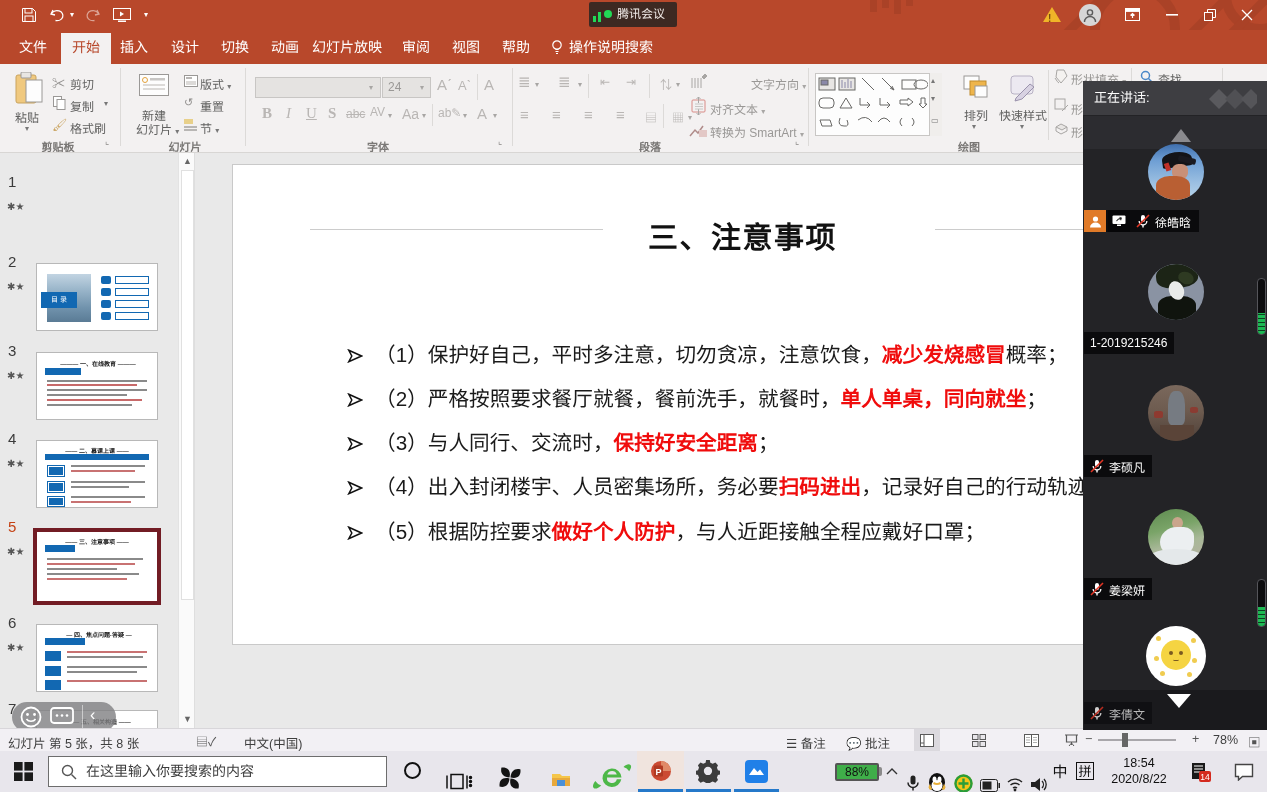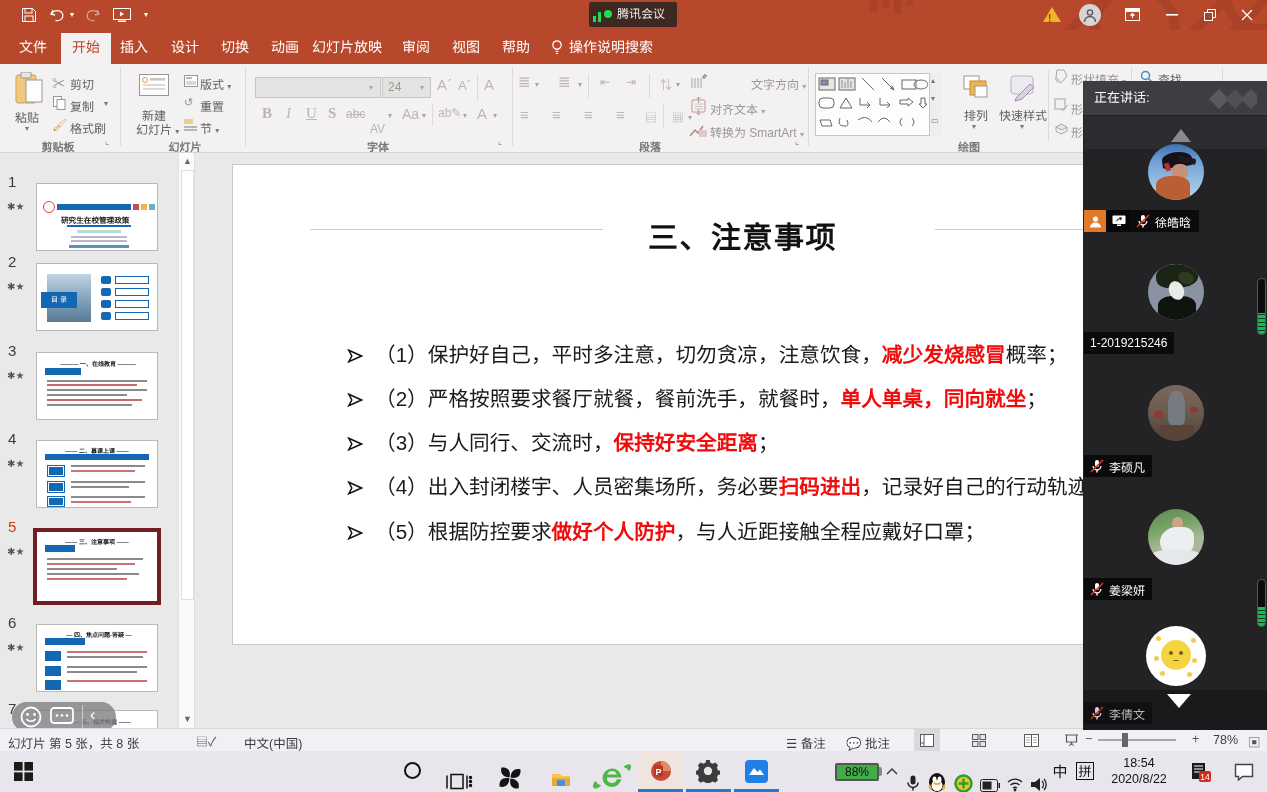--- a/index.html
+++ b/index.html
@@ -208,21 +208,21 @@
   <div class="dd" style="left:420px;top:19px;color:#a8a6a4;">▾</div>
   <div class="ric gray-ic" style="left:437px;top:12px;font-size:15px;">Aˊ</div>
   <div class="ric gray-ic" style="left:458px;top:14px;font-size:13px;">Aˋ</div>
   <div class="gsep" style="left:477px;top:10px;height:26px;"></div>
   <div class="ric gray-ic" style="left:484px;top:12px;font-size:15px;">A</div>
   <div class="ric gray-ic" style="left:262px;top:41px;font-size:15px;font-weight:bold;font-family:'Liberation Serif',serif;">B</div>
   <div class="ric gray-ic" style="left:286px;top:41px;font-size:15px;font-style:italic;font-family:'Liberation Serif',serif;">I</div>
   <div class="ric gray-ic" style="left:306px;top:41px;font-size:15px;text-decoration:underline;font-family:'Liberation Serif',serif;">U</div>
   <div class="ric gray-ic" style="left:328px;top:41px;font-size:15px;font-weight:bold;font-family:'Liberation Serif',serif;">S</div>
   <div class="ric gray-ic" style="left:346px;top:43px;font-size:12px;text-decoration:line-through;">abc</div>
-  <div class="ric gray-ic" style="left:370px;top:41px;font-size:12px;margin-top:17px;">AV<br></div>
+  <div class="ric gray-ic" style="left:370px;top:41px;font-size:12px;">AV<br></div>
   <div class="dd" style="left:388px;top:47px;color:#a8a6a4;">▾</div>
   <div class="ric gray-ic" style="left:402px;top:42px;font-size:14px;">Aa</div>
   <div class="dd" style="left:422px;top:47px;color:#a8a6a4;">▾</div>
   <div class="gsep" style="left:432px;top:40px;height:22px;"></div>
   <div class="ric gray-ic" style="left:438px;top:42px;font-size:12px;">ab✎</div>
   <div class="dd" style="left:463px;top:47px;color:#a8a6a4;">▾</div>
   <div class="ric gray-ic" style="left:477px;top:41px;font-size:15px;">A</div>
   <div class="dd" style="left:493px;top:47px;color:#a8a6a4;">▾</div>
   <div class="grouplabel" style="left:340px;width:76px;">字体</div>
   <div class="ric" style="left:498px;top:72px;font-size:9px;color:#8a8886;">⌞</div>
@@ -330,33 +330,20 @@
       <circle cx="5.5" cy="5.5" r="4" fill="none" stroke="#4a88c8" stroke-width="1.5"></circle>
       <line x1="8.5" y1="8.5" x2="13" y2="13" stroke="#4a88c8" stroke-width="1.5"></line>
     </svg>
   <div class="rtx" style="left:1158px;top:6px;">查找</div>
 </div>
 <div id="ribbonline"></div>
 <div id="editor">
   <div id="thumbs">
     <div class="tnum" style="top:20px;">1</div>
       <div class="tstar" style="top:48px;">✱★</div>
-    <div class="thumb" style="top:30px;">
-      <div style="position:absolute;left:6px;top:17px;width:12px;height:12px;border-radius:50%;border:1.5px solid #d44;"></div>
-      <div style="position:absolute;left:20px;top:20px;width:74px;height:6px;background:#1268b2;"></div>
-      <div style="position:absolute;left:96px;top:20px;width:6px;height:6px;background:#c0504d;"></div>
-      <div style="position:absolute;left:104px;top:20px;width:6px;height:6px;background:#e8b84a;"></div>
-      <div style="position:absolute;left:112px;top:20px;width:6px;height:6px;background:#6ab0c0;"></div>
-      <div style="position:absolute;left:24px;top:30px;width:76px;height:8px;font-size:8px;font-weight:bold;color:#222;white-space:nowrap;transform:scale(0.95);transform-origin:left;">研究生在校管理政策</div>
-      <div style="position:absolute;left:30px;top:41px;width:64px;height:2px;background:#1268b2;"></div>
-      <div style="position:absolute;left:40px;top:46px;width:44px;height:3px;background:#9cc;opacity:.7;"></div>
-      <div style="position:absolute;left:34px;top:52px;width:56px;height:2px;background:#88a;opacity:.6;"></div>
-      <div style="position:absolute;left:34px;top:56px;width:56px;height:2px;background:#88a;opacity:.6;"></div>
-      <div style="position:absolute;left:32px;top:61px;width:60px;height:3px;background:#2a7ab8;opacity:.8;"></div>
-    </div>
     <div class="tnum" style="top:100px;">2</div>
       <div class="tstar" style="top:128px;">✱★</div>
     <div class="thumb" style="top:110px;">
       <div style="position:absolute;left:10px;top:10px;width:44px;height:48px;background:linear-gradient(180deg,#c2d4e2 0%,#9db8cc 30%,#7193ad 70%,#5a7b95 100%);"></div>
       <div style="position:absolute;left:4px;top:28px;width:36px;height:16px;background:#1268b2;color:#fff;font-size:7px;text-align:center;line-height:16px;">目 录</div>
       <div style="position:absolute;left:64px;top:12px;width:10px;height:8px;background:#1268b2;border-radius:2px;"></div>
       <div style="position:absolute;left:78px;top:12px;width:34px;height:8px;border:1px solid #1268b2;"></div>
       <div style="position:absolute;left:64px;top:24px;width:10px;height:8px;background:#1268b2;border-radius:2px;"></div>
       <div style="position:absolute;left:78px;top:24px;width:34px;height:8px;border:1px solid #1268b2;"></div>
       <div style="position:absolute;left:64px;top:36px;width:10px;height:8px;background:#1268b2;border-radius:2px;"></div>
@@ -506,20 +493,27 @@
 </div>
 <div id="taskbar">
   <svg style="position:absolute;left:14px;top:11px;" width="19" height="19" viewBox="0 0 19 19">
       <g fill="#1a1a1a">
         <rect x="0" y="0" width="8.6" height="8.6"></rect>
         <rect x="10.4" y="0" width="8.6" height="8.6"></rect>
         <rect x="0" y="10.4" width="8.6" height="8.6"></rect>
         <rect x="10.4" y="10.4" width="8.6" height="8.6"></rect>
       </g>
     </svg>
+  <div id="search">
+    <svg style="position:absolute;left:12px;top:7px;" width="16" height="16" viewBox="0 0 16 16">
+        <circle cx="6.5" cy="6.5" r="5" fill="none" stroke="#555" stroke-width="1.4"></circle>
+        <line x1="10.5" y1="10.5" x2="15" y2="15" stroke="#555" stroke-width="1.4"></line>
+      </svg>
+    <span style="position:absolute;left:37px;">在这里输入你要搜索的内容</span>
+  </div>
   <div class="tbic" style="left:389px;top:11px;">
       <div style="width:17px;height:17px;border:2px solid #111;border-radius:50%;margin:0 auto;"></div>
     </div>
   <svg class="tbic" style="left:436px;top:12px;" width="46" height="17" viewBox="0 0 46 17">
       <g stroke="#111" fill="none" stroke-width="1.5">
         <rect x="15" y="1" width="12" height="14"></rect>
         <line x1="11" y1="2" x2="11" y2="15"></line>
         <line x1="31" y1="2" x2="31" y2="15"></line>
         <circle cx="34.5" cy="4" r="1" fill="#111"></circle>
         <circle cx="34.5" cy="8" r="1" fill="#111"></circle>

